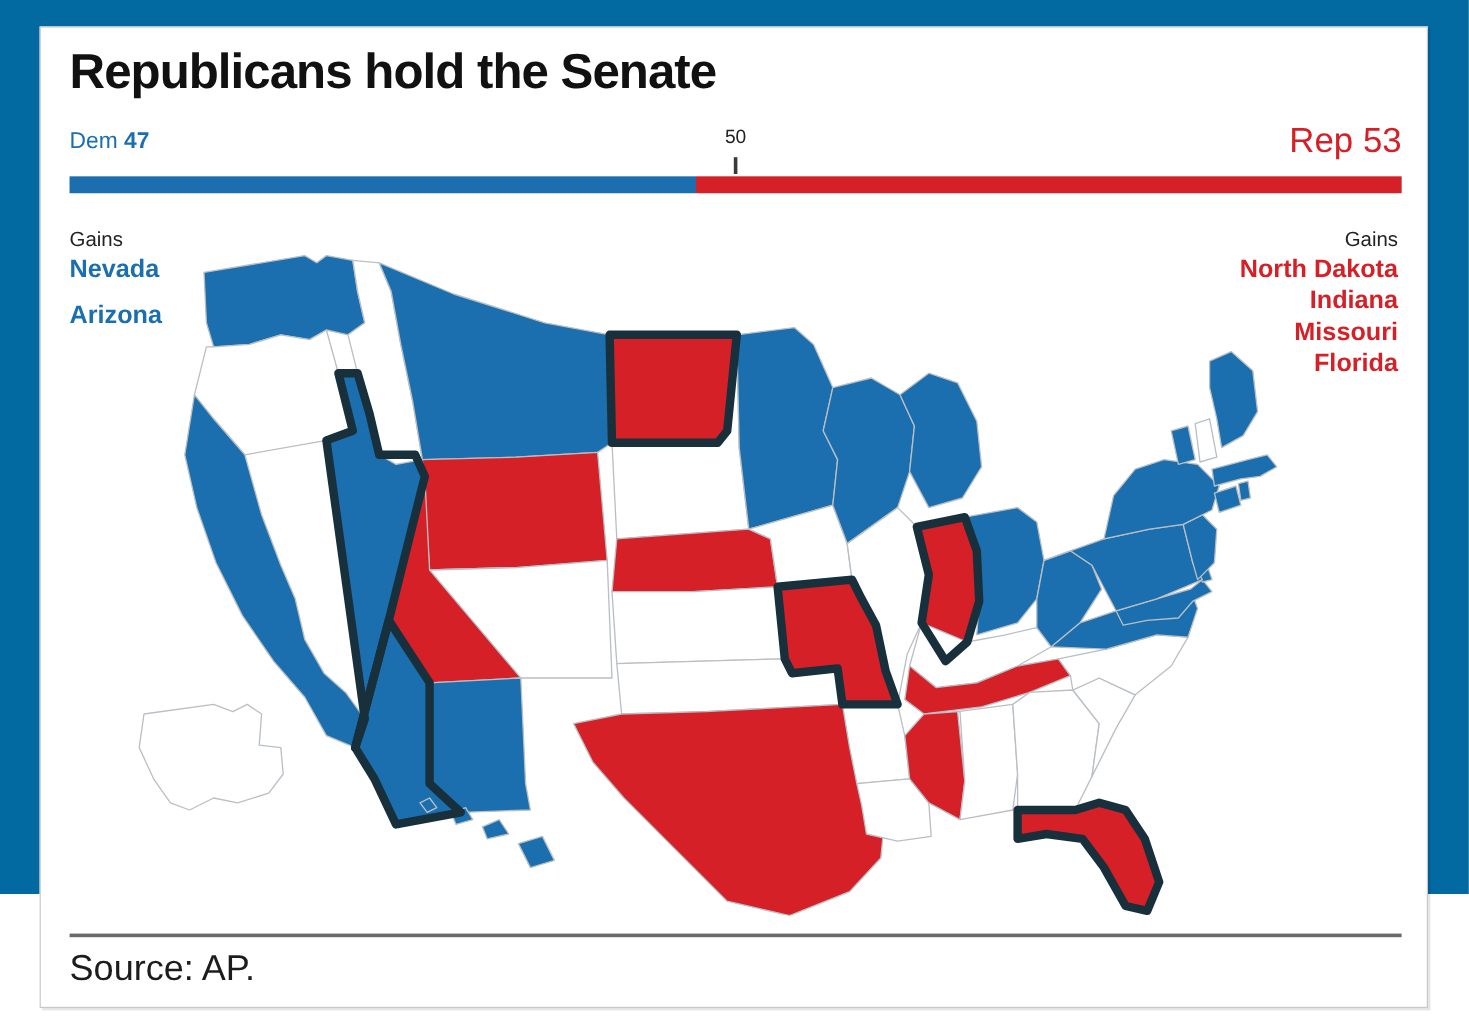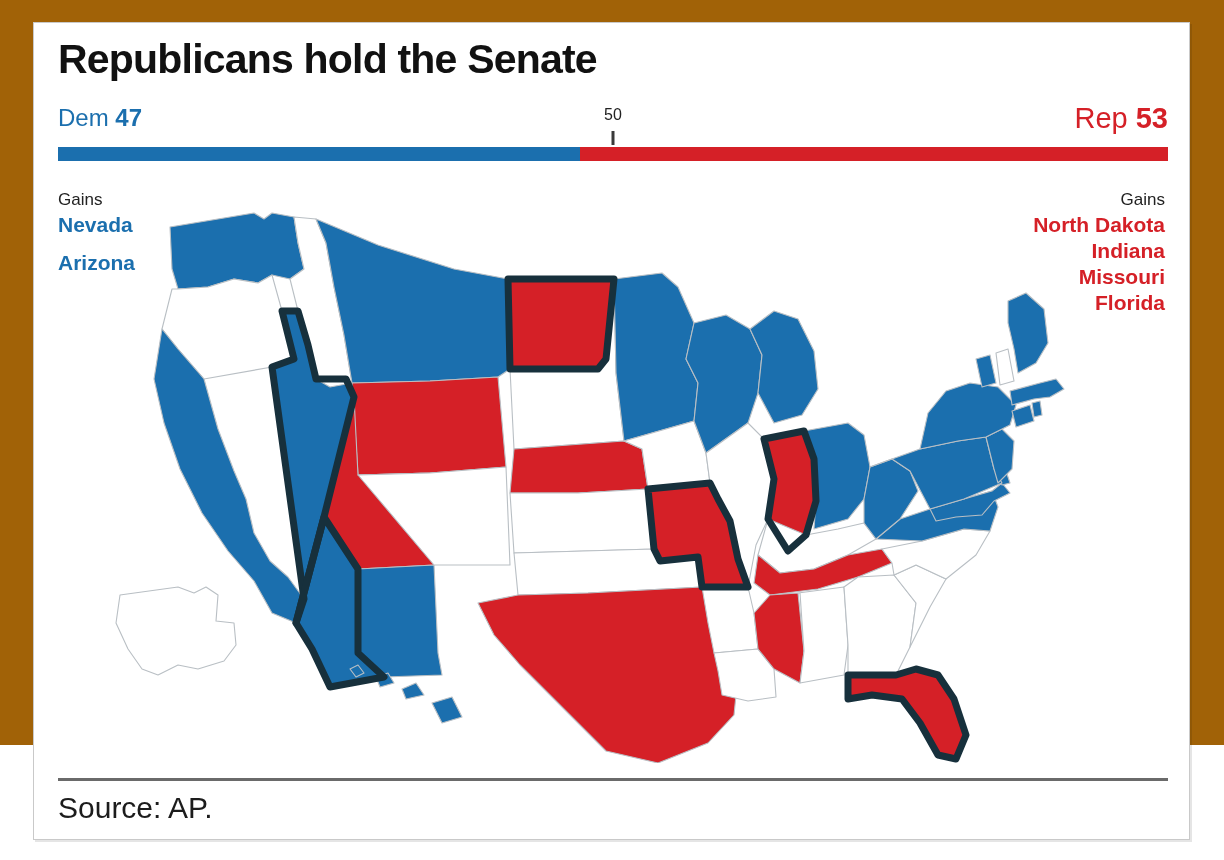--- a/index.html
+++ b/index.html
@@ -2,21 +2,21 @@
 <html><head>
 <meta charset="utf-8">
 <title>Senate map</title>
 <style>
   html,body{margin:0;padding:0;background:#ffffff;}
   body{
     width:1224px;height:860px;overflow:hidden;
     font-family:"Liberation Sans","DejaVu Sans",sans-serif;
     -webkit-font-smoothing:antialiased;
   }
-  .canvas{position:relative;width:1224px;height:745px;background:#a16207;}
+  .canvas{position:relative;width:1224px;height:745px;background:#0369a1;}
 
   
   .frame{
     position:absolute;left:33px;top:22px;width:1157px;height:818px;
     background:#ffffff;
     border:1px solid #c9c9c9;
     box-shadow:2px 2px 0 rgba(0,0,0,0.10);
     box-sizing:border-box;
   }
 
@@ -25,28 +25,28 @@
     font-size:41px;line-height:48px;
     font-weight:700;letter-spacing:-0.8px;
     color:#111111;
     white-space:nowrap;
   }
 
   
   .barblock{position:absolute;left:24px;top:78px;width:1110px;height:80px;}
   .dem-label{
     position:absolute;left:0;top:0;
-    font-size:24px;line-height:34px;color:#1b6fae;font-weight:400;white-space:nowrap;
+    font-size:19px;line-height:34px;color:#1b6fae;font-weight:400;white-space:nowrap;
   }
   .dem-label b{font-weight:700;color:#1b6fae;}
   .rep-label{
     position:absolute;right:0;top:0;
     font-size:29px;line-height:34px;color:#d52027;font-weight:400;white-space:nowrap;
   }
-  .rep-label b{font-weight:700;color:#d52027;margin-top:16px;}
+  .rep-label b{font-weight:400;color:#d52027;margin-top:16px;}
 
   .mid-num{
     position:absolute;left:50%;top:2px;transform:translateX(-50%);
     font-size:16px;line-height:24px;color:#222;white-space:nowrap;
   }
   .mid-tick{
     position:absolute;left:50%;top:30px;transform:translateX(-50%);
     width:3px;height:14px;background:#3a3a3a;
   }
   .bar{

